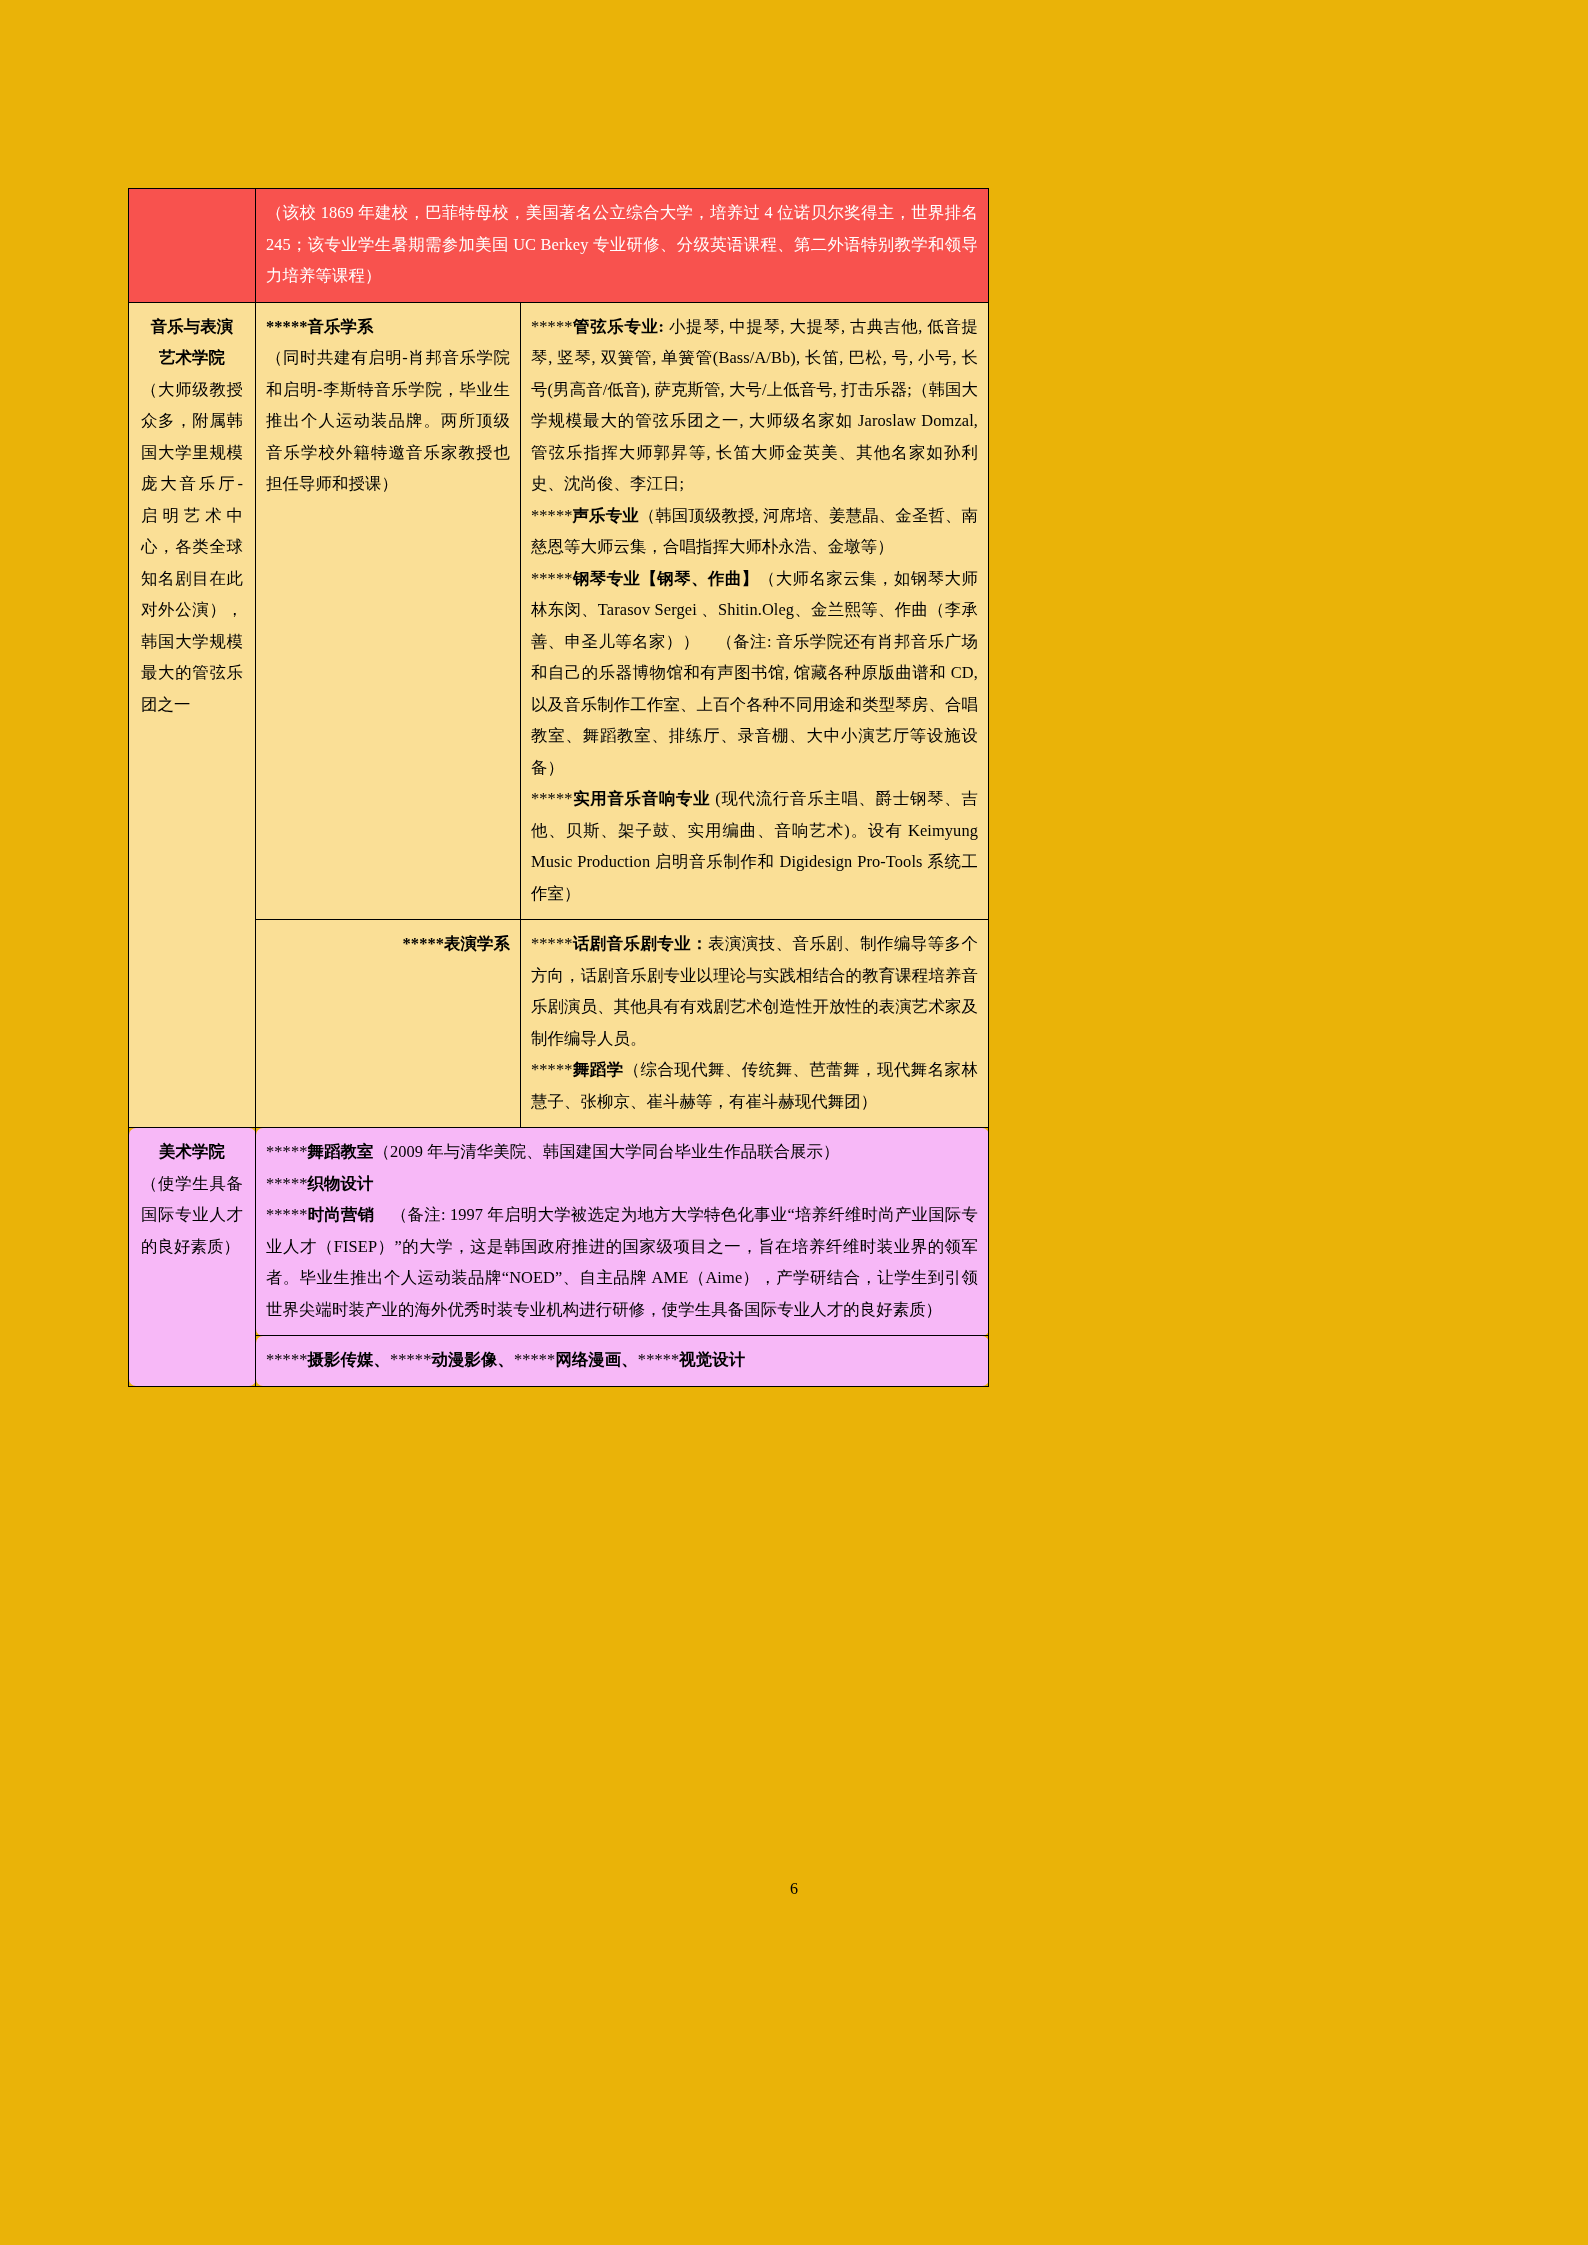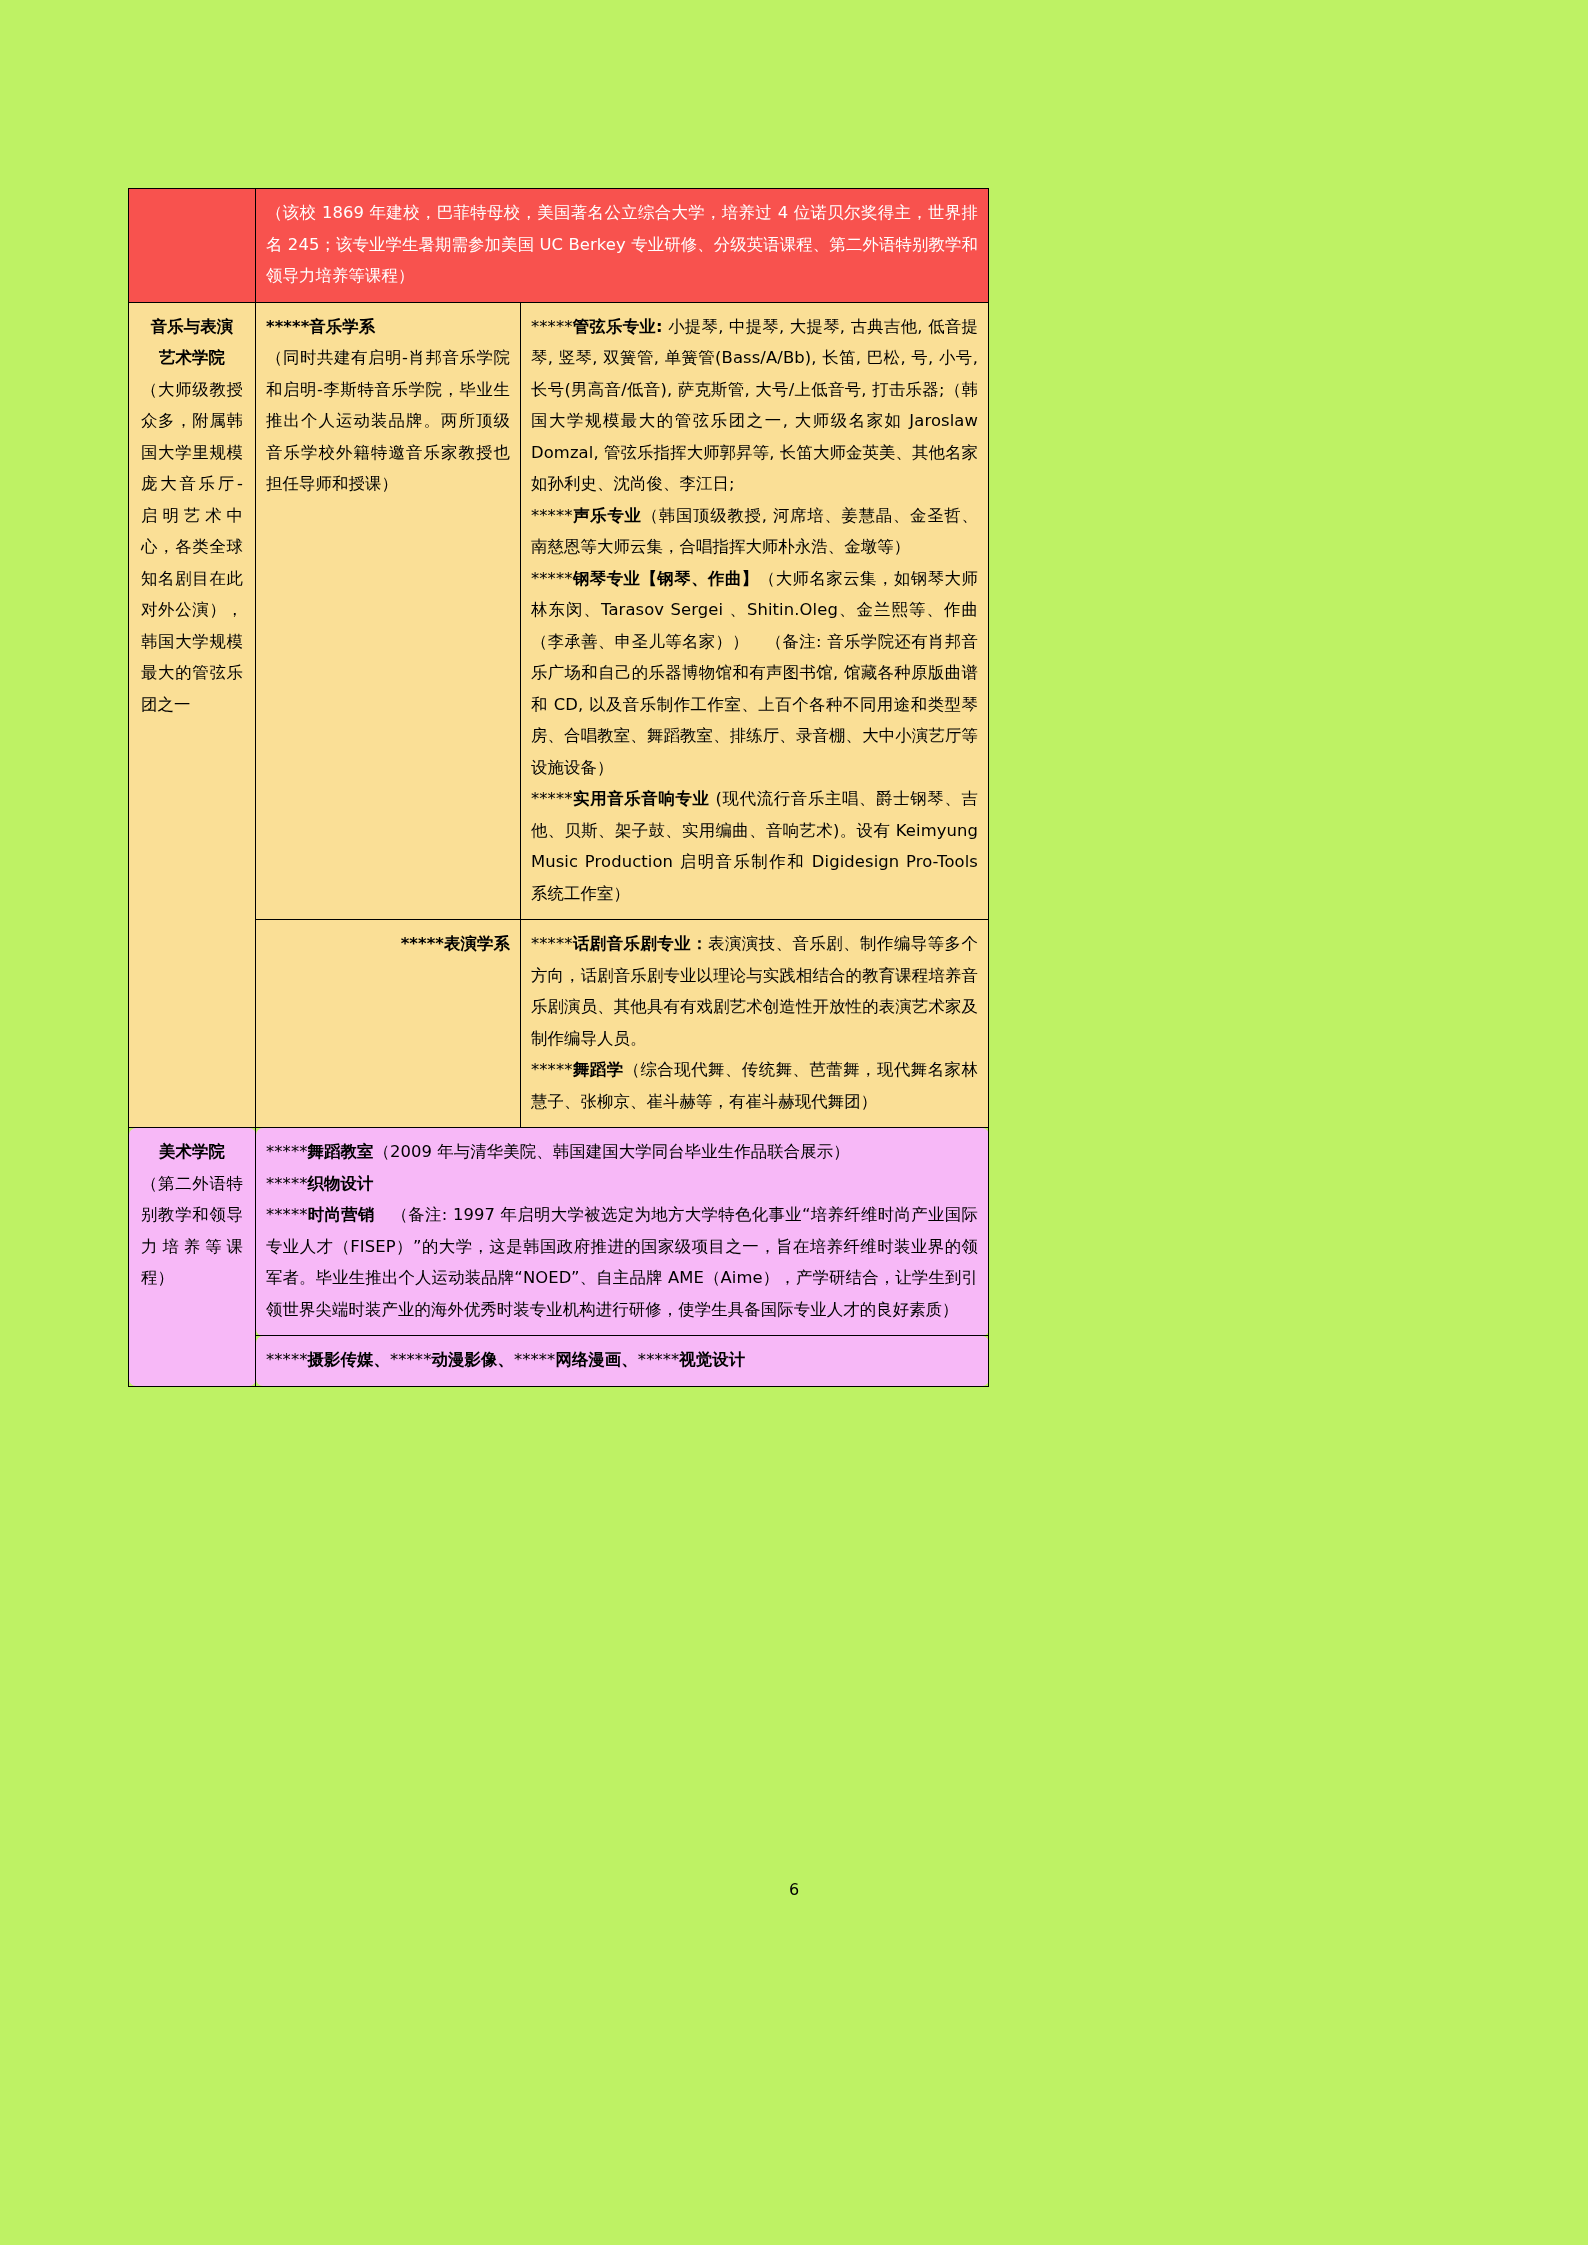--- a/index.html
+++ b/index.html
@@ -13,21 +13,22 @@
     font-family: "DejaVu Sans", "Liberation Sans", sans-serif;
     color: #000000;
     position: relative;
     overflow: hidden;
   }
   .page {
     position: absolute;
     left: 0; top: 0;
     width: 1588px;
     height: 2245px;
-    background: #bef264;
+    background: #eab308;
+    font-family: Liberation Serif, serif;
   }
   .doc-table {
     position: absolute;
     left: 128px;
     top: 188px;
     width: 860px;
     border-collapse: collapse;
     table-layout: fixed;
   }
   .doc-table td {
@@ -139,21 +140,21 @@
         <td class="cell-yellow just">
           <p class="para"><span>*****</span><span class="b">话剧音乐剧专业：</span><span>表演演技、音乐剧、制作编导等多个方向，话剧音乐剧专业以理论与实践相结合的教育课程培养音乐剧演员、其他具有有戏剧艺术创造性开放性的表演艺术家及制作编导人员。</span></p>
 
           <p class="para"><span>*****</span><span class="b">舞蹈学</span><span>（综合现代舞、传统舞、芭蕾舞，现代舞名家林慧子、张柳京、崔斗赫等，有崔斗赫现代舞团）</span></p>
         </td>
       </tr>
 
       <tr>
         <td class="cell-pink center-col" rowspan="2">
           <span class="hd">美术学院</span>
-          <span class="bodytxt">（第二外语特别教学和领导力培养等课程）</span>
+          <span class="bodytxt">（使学生具备国际专业人才的良好素质）</span>
         </td>
 
         <td class="cell-pink just" colspan="2">
           <p class="para"><span>*****</span><span class="b">舞蹈教室</span><span>（2009 年与清华美院、韩国建国大学同台毕业生作品联合展示）</span></p>
 
           <p class="para"><span>*****</span><span class="b">织物设计</span><span></span></p>
 
           <p class="para"><span>*****</span><span class="b">时尚营销</span><span>　（备注: 1997 年启明大学被选定为地方大学特色化事业“培养纤维时尚产业国际专业人才（FISEP）”的大学，这是韩国政府推进的国家级项目之一，旨在培养纤维时装业界的领军者。毕业生推出个人运动装品牌“NOED”、自主品牌 AME（Aime），产学研结合，让学生到引领世界尖端时装产业的海外优秀时装专业机构进行研修，使学生具备国际专业人才的良好素质）</span></p>
         </td>
       </tr>

